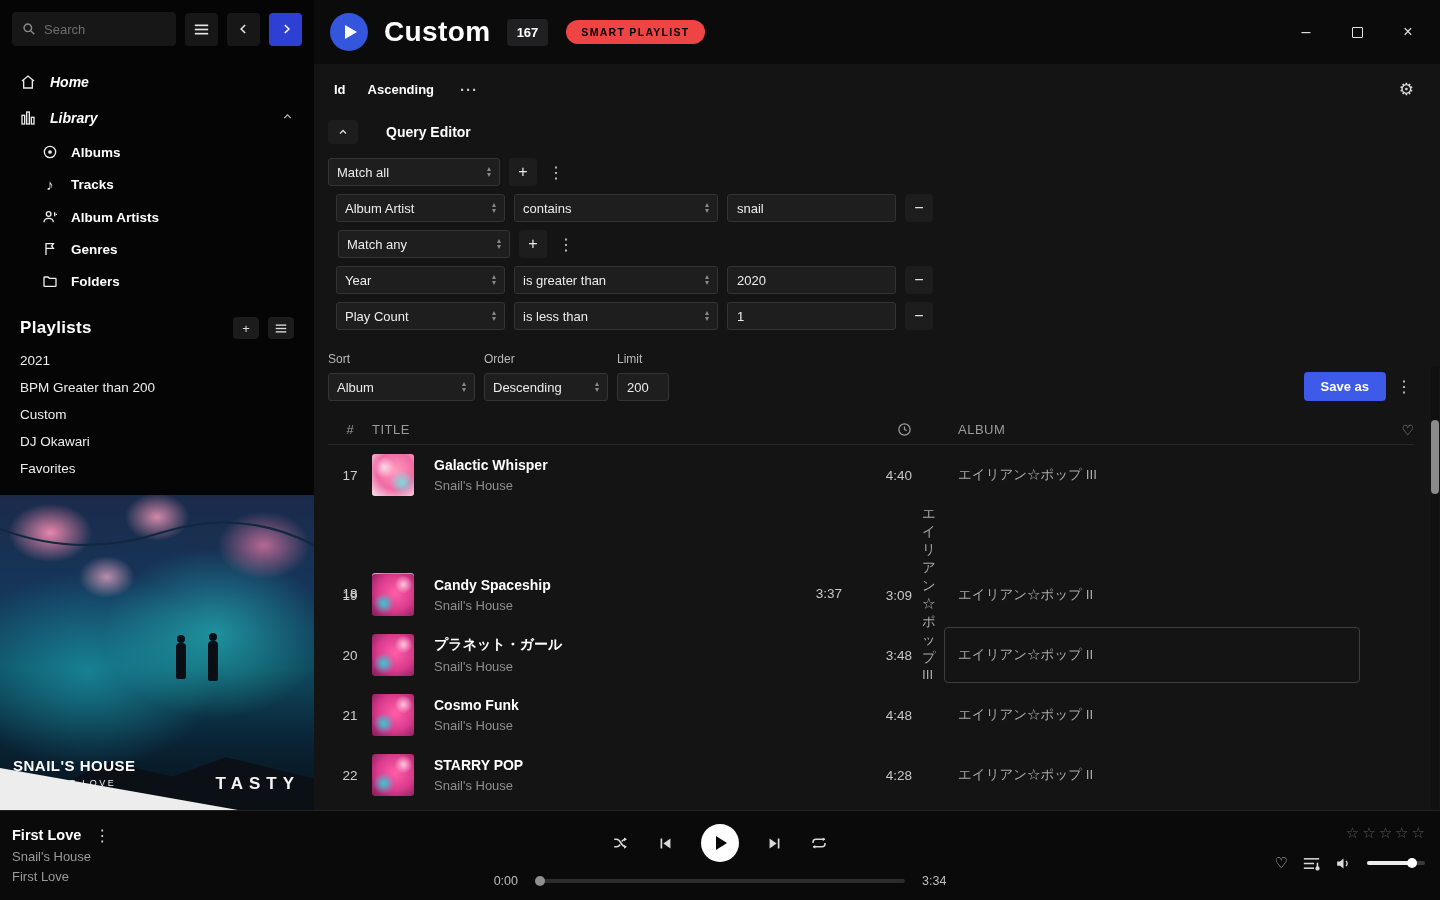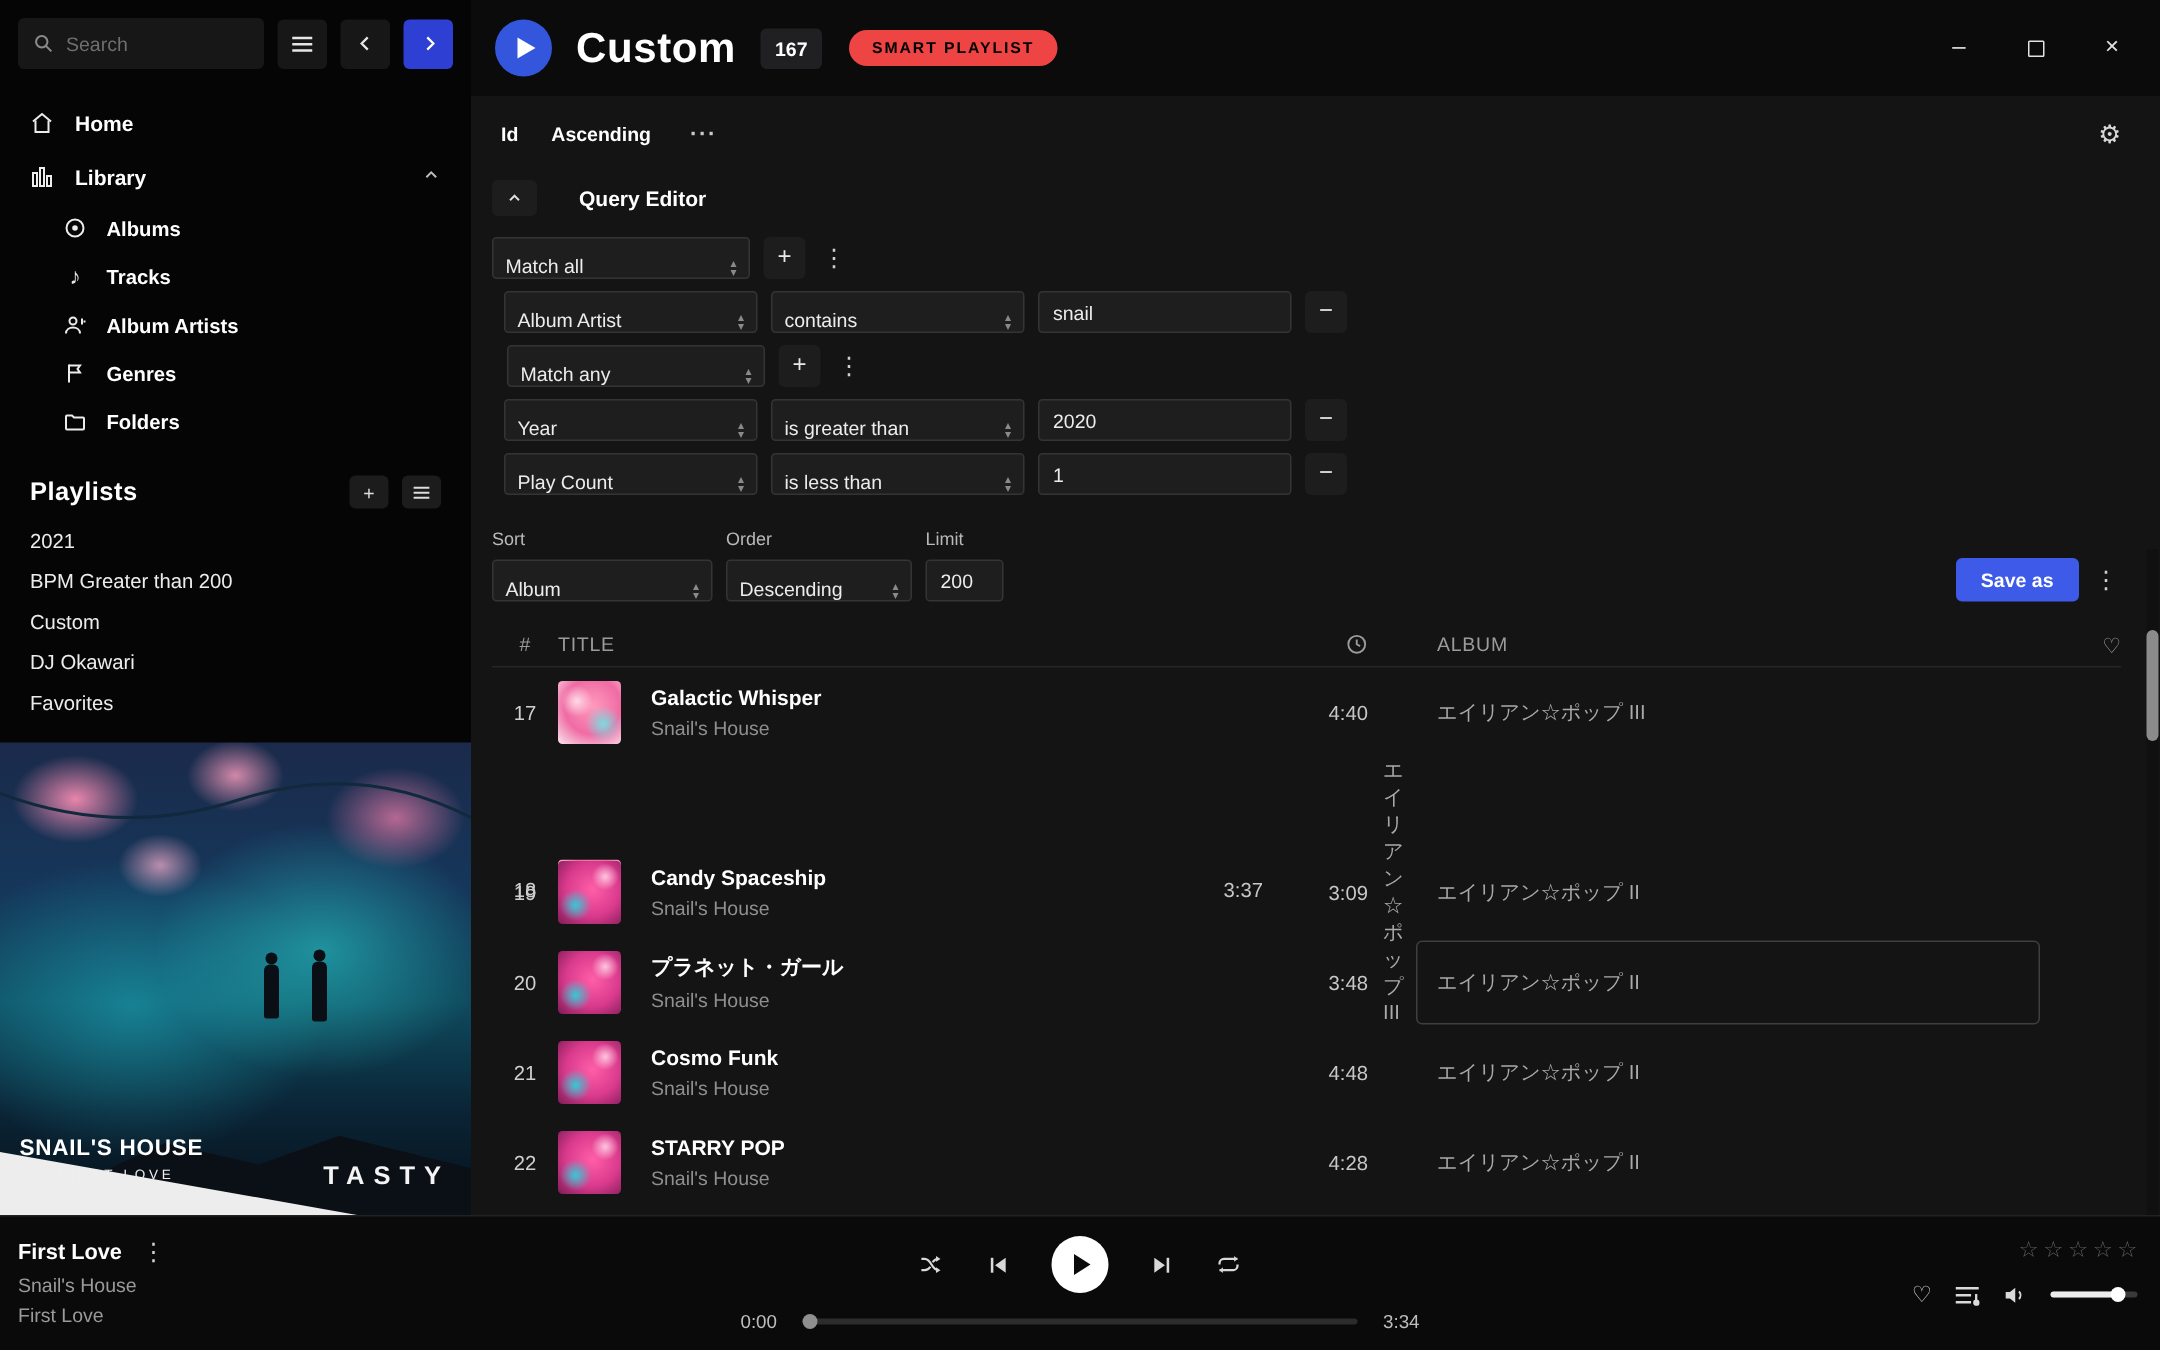--- a/index.html
+++ b/index.html
@@ -16,21 +16,21 @@
   .search-box svg { flex:none; }
   .search-box input { background:transparent; border:none; outline:none;
     color:#ddd; font-size:13px; width:100%; font-family:inherit; }
   .search-box input::placeholder { color:#6f6f6f; }
   .icon-btn { width:33px; height:33px; background:#171717; border:none; border-radius:4px;
     color:#e6e6e6; display:flex; align-items:center; justify-content:center; cursor:pointer; flex:none; }
   .icon-btn.accent { background:#2e3fd4; }
 
   .nav { padding:6px 0 0; }
   .nav-item { display:flex; align-items:center; gap:14px; padding:10px 20px;
-    font-size:14px; font-weight:700; cursor:pointer; }
+    font-size:14px; font-weight:700; cursor:pointer;font-style:italic; }
   .nav-item .chev { margin-left:auto; }
   .sub-item { display:flex; align-items:center; gap:13px; padding:8px 20px 8px 42px;
     font-size:13.5px; font-weight:700; cursor:pointer; }
   .sub-item svg, .nav-item svg { flex:none; }
   .note-glyph { width:16px; text-align:center; font-size:15px; color:#e8e8e8; }
 
   .playlists-head { display:flex; align-items:center; padding:20px 20px 8px; }
   .playlists-head h2 { font-size:17px; font-weight:800; letter-spacing:.3px; }
   .mini-btn { width:26px; height:22px; background:#1c1c1c; border:none; border-radius:4px;
     color:#ddd; display:flex; align-items:center; justify-content:center; cursor:pointer; font-size:13px; }
@@ -90,23 +90,23 @@
   .qe-head { display:flex; align-items:center; gap:28px; margin:6px 0 14px; }
   .qe-collapse { width:30px; height:24px; background:#1d1d1d; border:none; border-radius:4px;
     color:#ddd; cursor:pointer; display:flex; align-items:center; justify-content:center; }
   .qe-title { font-size:14px; font-weight:700; }
 
   .q-row { display:flex; align-items:center; gap:9px; margin-bottom:8px; }
   .q-row.indent-1 { margin-left:8px; }
   .q-row.indent-g2 { margin-left:10px; }
   .q-row.indent-2 { margin-left:8px; }
   .select { height:28px; background:#1e1e1e; border:1px solid #343434; border-radius:3px;
-    display:flex; align-items:flex-end; justify-content:space-between; padding:0 8px;
+    display:flex; align-items:center; justify-content:space-between; padding:12px 8px;
     font-size:13px; color:#ececec; cursor:pointer; }
-  .w-match { width:172px; } .w-field { width:169px; } .w-op { width:169px; }
+  .w-match { width:172px; } .w-field { width:169px; } .w-op { width:204px; }
   .w-sort { width:147px; } .w-order { width:124px; }
   .spin { display:flex; flex-direction:column; align-items:center; color:#8a8a8a;
     font-size:8px; line-height:6px; margin-left:6px; }
   .spin::before { content:"▴"; } .spin::after { content:"▾"; }
   .qinput { width:169px; height:28px; background:#1e1e1e; border:1px solid #343434; border-radius:3px;
     color:#ececec; font-size:13px; padding:0 9px; outline:none; font-family:inherit; }
   .qinput.w-limit { width:52px; }
   .sq-btn { width:28px; height:28px; background:#1d1d1d; border:none; border-radius:4px; color:#e8e8e8;
     font-size:16px; cursor:pointer; display:flex; align-items:center; justify-content:center; }
   .kebab-btn { background:none; border:none; color:#cfcfcf; font-size:16px; cursor:pointer;

